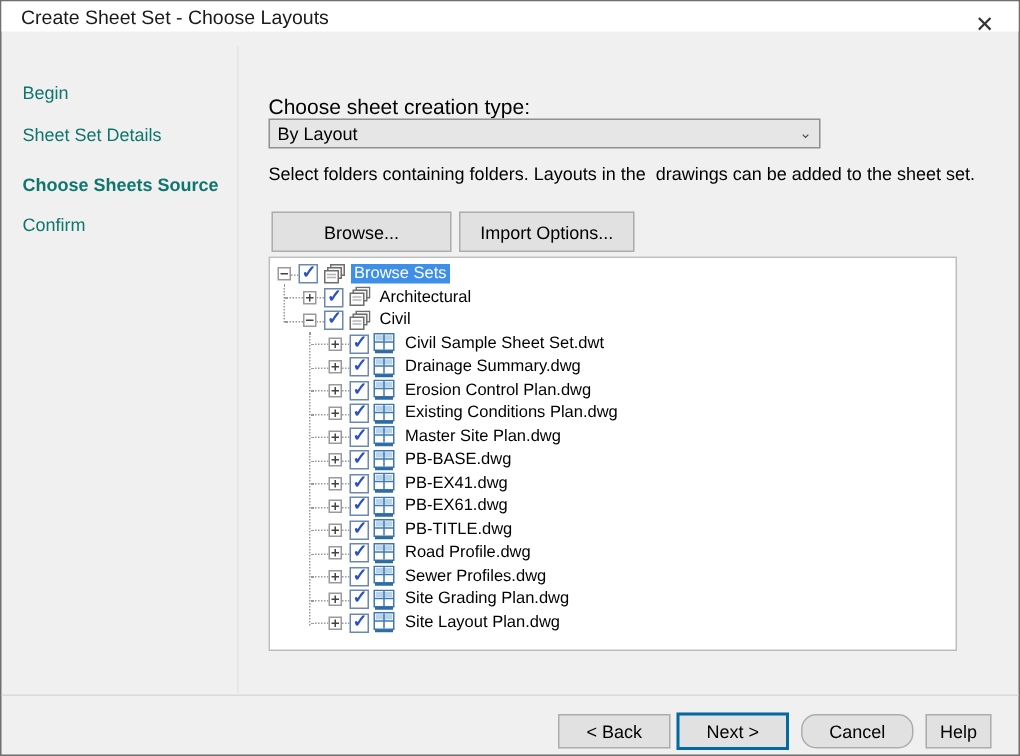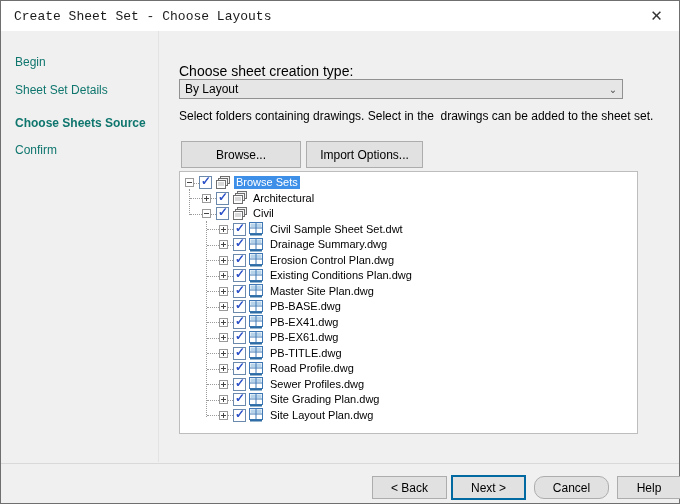--- a/index.html
+++ b/index.html
@@ -1,29 +1,29 @@
 <!DOCTYPE html>
 <html><head>
 <meta charset="utf-8">
 <style>
   html,body{margin:0;padding:0;}
   body{width:680px;height:504px;font-family:"Liberation Sans",sans-serif;background:#f0f0f0;position:relative;overflow:hidden;}
   .dialog{position:absolute;inset:0;border:1px solid #6f6f6f;box-sizing:border-box;background:#f0f0f0;}
   
-  .titlebar{position:absolute;left:0;top:0;right:0;height:30px;background:#ffffff;display:flex;align-items:center;font-family:Liberation Mono, monospace;}
+  .titlebar{position:absolute;left:0;top:0;right:0;height:20px;background:#ffffff;display:flex;align-items:center;}
   .titlebar .title{margin-left:13px;font-size:13px;color:#1a1a1a;}
   .close-btn{position:absolute;right:0;top:0;width:45px;height:30px;display:flex;align-items:center;justify-content:center;font-size:15px;color:#333;cursor:default;}
   
   .sidebar{position:absolute;left:0;top:30px;width:157px;bottom:41px;border-right:1px solid #e3e3e3;}
   .side-item{position:absolute;left:14px;font-size:12px;color:#0f766e;white-space:nowrap;}
   .side-item.active{font-weight:bold;}
   
   .main{position:absolute;left:178px;top:30px;width:459px;}
   .field-label{position:absolute;left:0;top:32px;font-size:14px;color:#000;}
-  .combo{position:absolute;left:0;top:48px;width:444px;height:20px;box-sizing:border-box;background:#e6e6e6;border:1px solid #919191;display:flex;align-items:center;}
+  .combo{position:absolute;left:0;top:48px;width:368px;height:20px;box-sizing:border-box;background:#e6e6e6;border:1px solid #919191;display:flex;align-items:center;}
   .combo .combo-text{font-size:12px;margin-left:5px;flex:1;}
   .combo .chevron{width:18px;text-align:center;font-size:10px;color:#505050;}
   .desc{position:absolute;left:0;top:78px;font-size:12px;color:#000;white-space:pre;}
   .btn{box-sizing:border-box;background:#e1e1e1;border:1px solid #adadad;font-size:12px;color:#000;display:flex;align-items:center;justify-content:center;font-family:"Liberation Sans",sans-serif;}
   .browse-btn{position:absolute;left:2px;top:110px;width:120px;height:27px;}
   .import-btn{position:absolute;left:127px;top:110px;width:117px;height:27px;}
   
   .tree{position:absolute;left:0;top:140px;width:459px;height:263px;box-sizing:border-box;background:#fff;border:1px solid #bdbdbd;overflow:hidden;}
   .tree-inner{position:relative;padding-top:3px;}
   .tree-row{height:15.5px;display:flex;align-items:center;position:relative;}
@@ -39,21 +39,21 @@
   .tree-label{margin-left:3px;font-size:11px;color:#000;white-space:nowrap;padding:0 2px;line-height:13px;}
   .tree-label.selected{background:#3d8fe8;color:#fff;}
   .guide{position:absolute;width:0;border-left:1px dotted #9a9a9a;}
   .guide-1{left:9px;top:17px;height:26px;}
   .guide-2{left:26px;top:49px;height:196px;}
   
   .footer-sep{position:absolute;left:0;right:0;top:462px;height:1px;background:#d9d9d9;}
   .back-btn{position:absolute;left:371px;top:475px;width:75px;height:23px;}
   .next-btn{position:absolute;left:450px;top:474px;width:75px;height:25px;border:2px solid #0369a1;}
   .cancel-btn{position:absolute;left:533px;top:475px;width:75px;height:23px;border-radius:10px;}
-  .help-btn{position:absolute;left:616px;top:475px;width:64px;height:23px;}
+  .help-btn{position:absolute;left:616px;top:475px;width:44px;height:23px;}
 </style>
 </head>
 <body>
 
 <div class="dialog">
 
   <div class="titlebar">
     <span class="title">Create Sheet Set - Choose Layouts</span>
   </div>
   <div class="close-btn">✕</div>
@@ -66,21 +66,21 @@
     </div>
 
   <div class="main">
     <div class="field-label">Choose sheet creation type:</div>
 
     <div class="combo">
       <span class="combo-text">By Layout</span>
       <span class="chevron">⌄</span>
     </div>
 
-    <div class="desc">Select folders containing drawings. Select in the  drawings can be added to the sheet set.</div>
+    <div class="desc">Select folders containing folders. Layouts in the  drawings can be added to the sheet set.</div>
 
     <button class="btn browse-btn">Browse...</button>
     <button class="btn import-btn">Import Options...</button>
 
     <div class="tree">
       <div class="tree-inner" id="tree-inner">
         <div class="guide guide-1"></div>
         <div class="guide guide-2"></div>
       <div class="tree-row" style="padding-left: 5px;">
             <span class="expander minus"></span>

